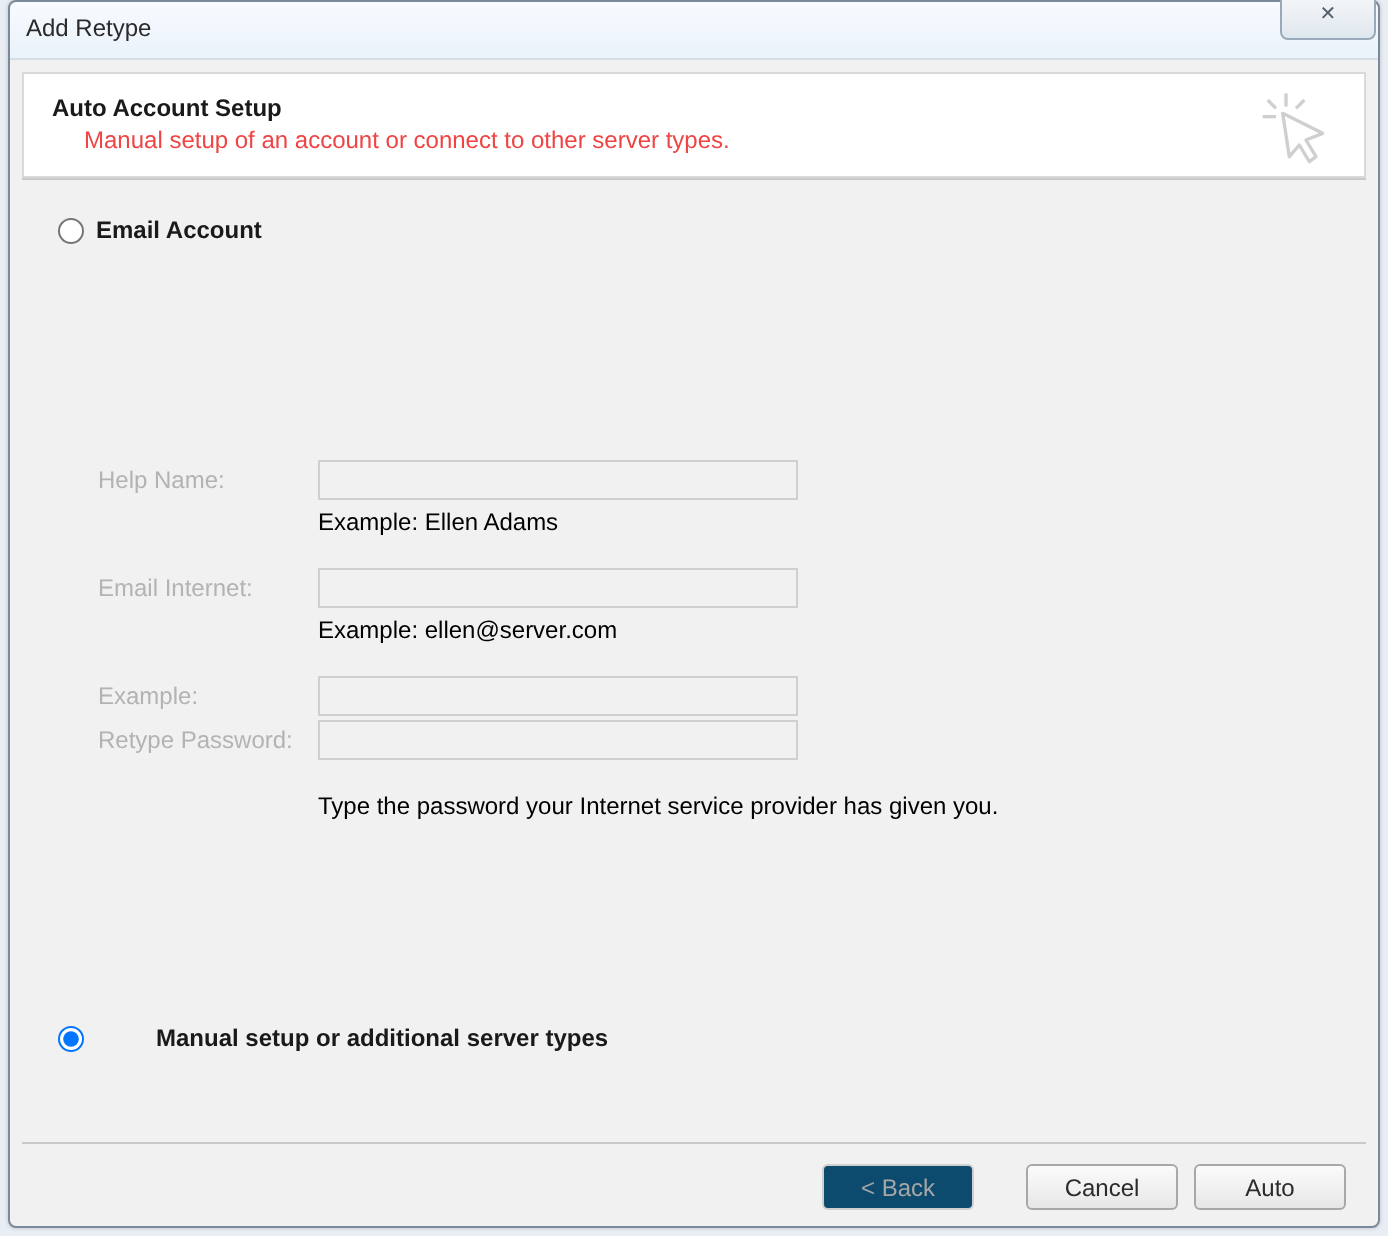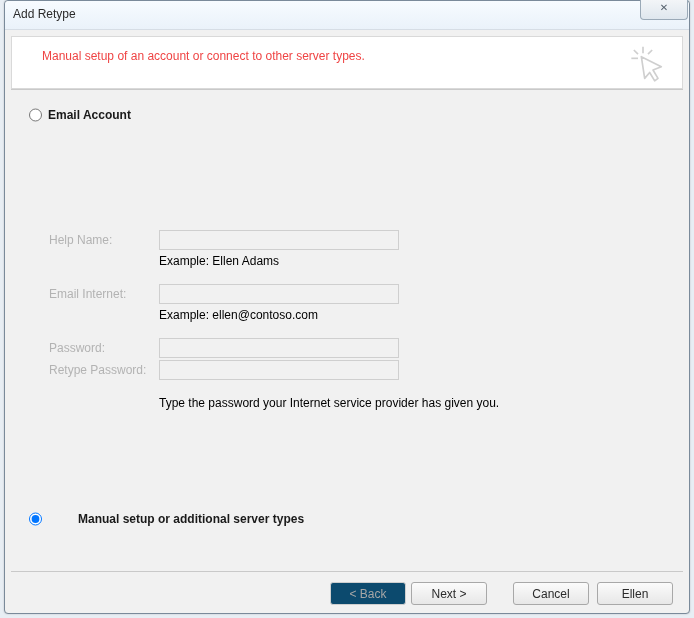--- a/index.html
+++ b/index.html
@@ -94,20 +94,21 @@
 
   
   .body-area {
     position: relative;
     margin: 0 6px;
     padding: 18px 18px 0 18px;
   }
 
   .radio-row {
     display: flex;
+    align-items: center;
     gap: 6px;
     font-weight: bold;
     color: #1a1a1a;
     margin-bottom: 6px;
   }
   .radio-row input[type=radio] {
     margin: 0;
   }
 
   .second-radio {
@@ -196,20 +197,21 @@
 <div class="window">
 
   <div class="titlebar">
     <span>Add Retype</span>
     <div class="close-btn">
       <span>✕</span>
     </div>
   </div>
 
   <div class="header-strip">
+    <div class="header-title">Auto Account Setup</div>
     <div class="header-sub">Manual setup of an account or connect to other server types.</div>
     <svg class="header-icon" viewBox="0 0 48 48">
       <g stroke="#cfcfcf" stroke-width="2" fill="none">
         <line x1="18" y1="2" x2="18" y2="10"></line>
         <line x1="4" y1="16" x2="12" y2="16"></line>
         <line x1="7" y1="6" x2="12" y2="11"></line>
         <line x1="29" y1="6" x2="24" y2="11"></line>
         <path d="M16 14 L40 26 L30 30 L36 40 L32 43 L26 33 L20 40 Z" stroke-linejoin="round"></path>
       </g>
     </svg>
@@ -227,24 +229,24 @@
       <div class="form-row">
         <div class="form-label">Help Name:</div>
         <div class="form-input"></div>
       </div>
       <div class="form-hint">Example: Ellen Adams</div>
 
       <div class="form-row">
         <div class="form-label">Email Internet:</div>
         <div class="form-input"></div>
       </div>
-      <div class="form-hint">Example: ellen@contoso.com</div>
+      <div class="form-hint">Example: ellen@server.com</div>
 
       <div class="form-row row-tight">
-        <div class="form-label">Password:</div>
+        <div class="form-label">Example:</div>
         <div class="form-input"></div>
       </div>
       <div class="form-row">
         <div class="form-label">Retype Password:</div>
         <div class="form-input"></div>
       </div>
       <div class="form-hint last">Type the password your Internet service provider has given you.</div>
     </div>
 
     <label class="radio-row second-radio">
@@ -252,20 +254,19 @@
       <span>Manual setup or additional server types</span>
     </label>
 
   </div>
 
   <div class="footer">
     <div class="footer-divider"></div>
     <div class="footer-buttons">
       <div class="group-nav">
         <button class="dlg" disabled="">&lt; Back</button>
-        <button class="dlg">Next &gt;</button>
       </div>
       <button class="dlg">Cancel</button>
-      <button class="dlg">Ellen</button>
+      <button class="dlg">Auto</button>
     </div>
   </div>
 
 </div>
 
 </body></html>

